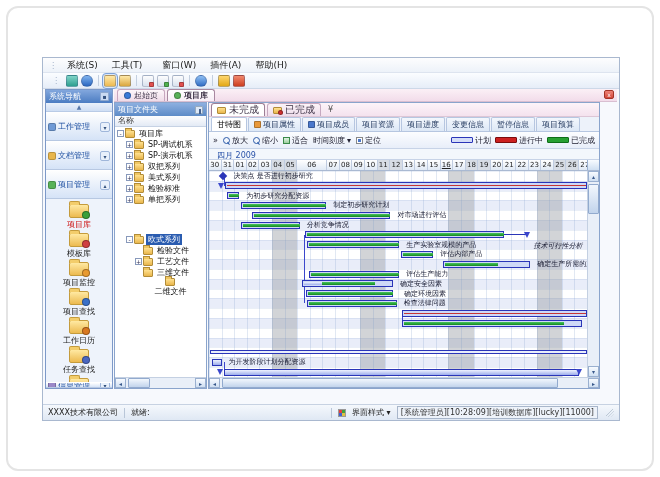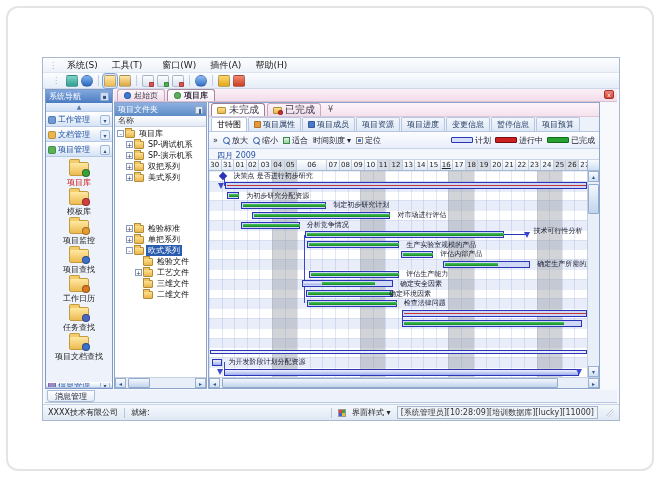--- a/index.html
+++ b/index.html
@@ -24,21 +24,21 @@
   .tb-badge { position:absolute; right:-1px; bottom:-1px; width:5px; height:5px; border-radius:1px; border:1px solid rgba(0,0,0,.25); }
   .tb-sep { width:1px; height:11px; background:#c3cfdf; margin:0 2px; }
 
   
   .sidebar { position:absolute; left:2px; top:31px; width:68px; bottom:31px; border:1px solid #7d99c8;
              background:#eef3fb; display:flex; flex-direction:column; overflow:hidden; }
   .sb-title { height:13px; flex:none; background:linear-gradient(#82a7dd,#4b7cc2); color:#fff; font-size:8px;
               display:flex; align-items:center; justify-content:space-between; padding:0 3px; }
   .sb-title-btn { width:9px; height:9px; background:#c9daf2; border:1px solid #8fa9cf; border-radius:1px; font-size:6px; line-height:8px; text-align:center; color:#33517e; }
   .sb-collapse { height:9px; flex:none; background:linear-gradient(#eaf1fb,#cfdef4); border-bottom:1px solid #b9cbe6; text-align:center; font-size:6px; line-height:8px; color:#5577aa; }
-  .sb-section { height:15px; flex:none; display:flex; align-items:center; gap:2px; padding:0 2px;
+  .sb-section { height:29px; flex:none; display:flex; align-items:center; gap:2px; padding:0 2px;
                 background:linear-gradient(#fefefe,#d5e3f7); border-top:1px solid #fff; border-bottom:1px solid #b7c8e2;
                 color:#1c4ea0; font-size:8px; }
   .sb-section.cut { height:6px; overflow:hidden; }
   .sb-sec-ico { width:8px; height:8px; border-radius:2px; border:1px solid rgba(0,0,0,.2); flex:none; }
   .sb-sec-label { flex:1; white-space:nowrap; overflow:hidden; }
   .sb-chev { width:10px; height:10px; border:1px solid #9fb6da; border-radius:2px; background:#e8f0fb; font-size:6px; line-height:9px; text-align:center; color:#33517e; flex:none; }
   .sb-body { flex:1; display:flex; flex-direction:column; align-items:center; padding-top:5px; gap:3px; overflow:hidden; }
   .sb-item { display:flex; flex-direction:column; align-items:center; width:100%; }
   .sb-ico { width:20px; height:14px; position:relative; background:linear-gradient(#ffe9a2,#ecba50); border:1px solid #c49b3c; border-radius:2px; }
   .sb-ico::before { content:""; position:absolute; left:-1px; top:-4px; width:9px; height:3px; background:#f3cd6b; border:1px solid #c49b3c; border-bottom:none; border-radius:2px 2px 0 0; }
@@ -305,51 +305,51 @@
           <div class="tree-row" style="padding-left: 11px;">
             <div class="expander">+</div>
             <div class="t-folder"></div>
             <div class="tree-label">双把系列</div>
           </div>
           <div class="tree-row" style="padding-left: 11px;">
             <div class="expander">+</div>
             <div class="t-folder"></div>
             <div class="tree-label">美式系列</div>
           </div>
-          <div class="tree-row" style="padding-left: 11px; margin-top: 40px;">
-            <div class="expander">+</div>
-            <div class="t-folder"></div>
-            <div class="tree-label">检验标准</div>
-          </div>
           <div class="tree-row" style="padding-left: 11px;">
             <div class="expander">+</div>
             <div class="t-folder"></div>
+            <div class="tree-label">检验标准</div>
+          </div>
+          <div class="tree-row" style="padding-left: 11px;">
+            <div class="expander">+</div>
+            <div class="t-folder"></div>
             <div class="tree-label">单把系列</div>
           </div>
-          <div class="tree-row" style="padding-left: 11px;">
+          <div class="tree-row" style="padding-left: 11px; margin-top: 29px;">
             <div class="expander">-</div>
             <div class="t-folder"></div>
             <div class="tree-label selected">欧式系列</div>
           </div>
           <div class="tree-row" style="padding-left: 20px;">
             <div class="exp-spacer"></div>
             <div class="t-folder"></div>
             <div class="tree-label">检验文件</div>
           </div>
           <div class="tree-row" style="padding-left: 20px;">
             <div class="expander">+</div>
             <div class="t-folder"></div>
             <div class="tree-label">工艺文件</div>
           </div>
           <div class="tree-row" style="padding-left: 20px;">
             <div class="exp-spacer"></div>
             <div class="t-folder"></div>
             <div class="tree-label">三维文件</div>
           </div>
-          <div class="tree-row" style="padding-left: 20px;">
+          <div class="tree-row" style="padding-left: 20px; flex-direction: column;">
             <div class="exp-spacer"></div>
             <div class="t-folder"></div>
             <div class="tree-label">二维文件</div>
           </div>
         </div>
       <div class="hscroll">
         <div class="scr-btn arr">◂</div>
         <div class="scr-track">
             <div class="scr-thumb" style="left:2px;width:22px;"></div>
           </div>
@@ -562,21 +562,21 @@
             <div class="bar-label" style="left: 188.44px; top: 39.2px;">对市场进行评估</div>
             <div class="bar" style="left: 31.5px; width: 59.22px; top: 50.5px;">
               <div class="fill" style="left: 1px; width: 57.22px;"></div>
             </div>
             <div class="bar-label" style="left: 97.72px; top: 49px;">分析竞争情况</div>
             <div class="bar" style="left: 95.76px; width: 199.08px; top: 60.3px;">
               <div class="fill" style="left: 1px; width: 197.08px;"></div>
             </div>
             <div class="tailline" style="left: 294.84px; top: 63.3px; width: 22.68px;"></div>
             <div class="tri" style="left: 314.52px; top: 60.8px;"></div>
-            <div class="bar-label" style="left: 324.52px; top: 55px;">技术可行性分析</div>
+            <div class="bar-label" style="left: 324.52px; top: 70px; font-style: italic;">技术可行性分析</div>
             <div class="bar" style="left: 98.28px; width: 91.98px; top: 70.1px;">
               <div class="fill" style="left: 1px; width: 89.98px;"></div>
             </div>
             <div class="bar-label" style="left: 197.26px; top: 68.6px;">生产实验室规模的产品</div>
             <div class="bar" style="left: 191.52px; width: 32.76px; top: 79.9px;">
               <div class="fill" style="left: 1px; width: 30.76px;"></div>
             </div>
             <div class="bar-label" style="left: 231.28px; top: 78.4px;">评估内部产品</div>
             <div class="bar" style="left: 234.36px; width: 86.94px; top: 89.7px;">
               <div class="fill" style="left: 1px; width: 52.6628px;"></div>
@@ -587,21 +587,21 @@
             </div>
             <div class="bar-label" style="left: 197.26px; top: 98px;">评估生产能力</div>
             <div class="bar" style="left: 93.24px; width: 90.72px; top: 109.3px;">
               <div class="headseg" style="left: 1px; width: 17.744px;"></div>
               <div class="fill" style="left: 18.744px; width: 53.232px;"></div>
             </div>
             <div class="bar-label" style="left: 190.96px; top: 107.8px;">确定安全因素</div>
             <div class="bar" style="left: 97.02px; width: 86.94px; top: 119.1px;">
               <div class="fill" style="left: 1px; width: 84.94px;"></div>
             </div>
-            <div class="bar-label" style="left: 180px; top: 117.6px; text-align: center;">确定环境因素</div>
+            <div class="bar-label" style="left: 195px; top: 117.6px; text-align: center;">确定环境因素</div>
             <div class="bar" style="left: 98.28px; width: 89.46px; top: 128.9px;">
               <div class="fill" style="left: 1px; width: 87.46px;"></div>
             </div>
             <div class="bar-label" style="left: 194.74px; top: 127.4px;">检查法律问题</div>
             <div class="bar" style="left: 192.78px; width: 185.22px; top: 138.7px;">
               <div class="fill red" style="left: 1px; width: 182.22px;"></div>
             </div>
             <div class="bar" style="left: 192.78px; width: 180.18px; top: 148.5px;">
               <div class="fill" style="left: 1px; width: 160.362px;"></div>
             </div>
@@ -624,23 +624,20 @@
 
       <div class="hscroll">
         <div class="scr-btn">◂</div>
         <div class="scr-track">
             <div class="scr-thumb" style="left:2px;right:30px;"></div>
           </div>
         <div class="scr-btn">▸</div>
       </div>
     </div>
 
-    <div class="msg-strip">
-      <div class="msg-tab">消息管理</div>
-    </div>
     <div class="statusbar">
       <span>XXXX技术有限公司</span>
       <span class="sb-sep"></span>
       <span>就绪:</span>
       <span style="flex:1"></span>
       <span class="sb-sep"></span>
       <span class="style-ico">
         <i style="background:#e04040"></i>
           <i style="background:#40a040"></i>
           <i style="background:#4060d0"></i>

